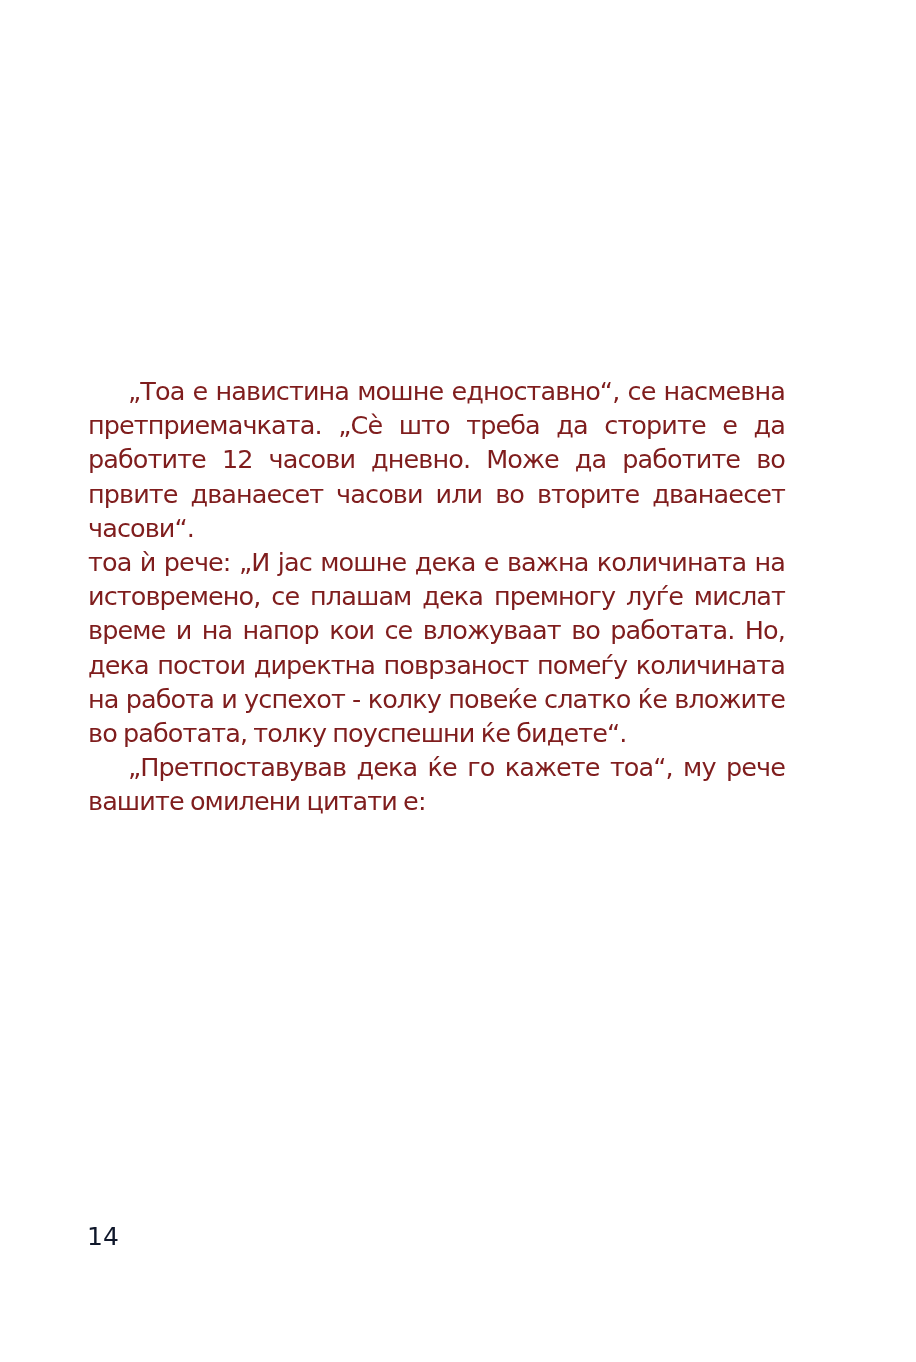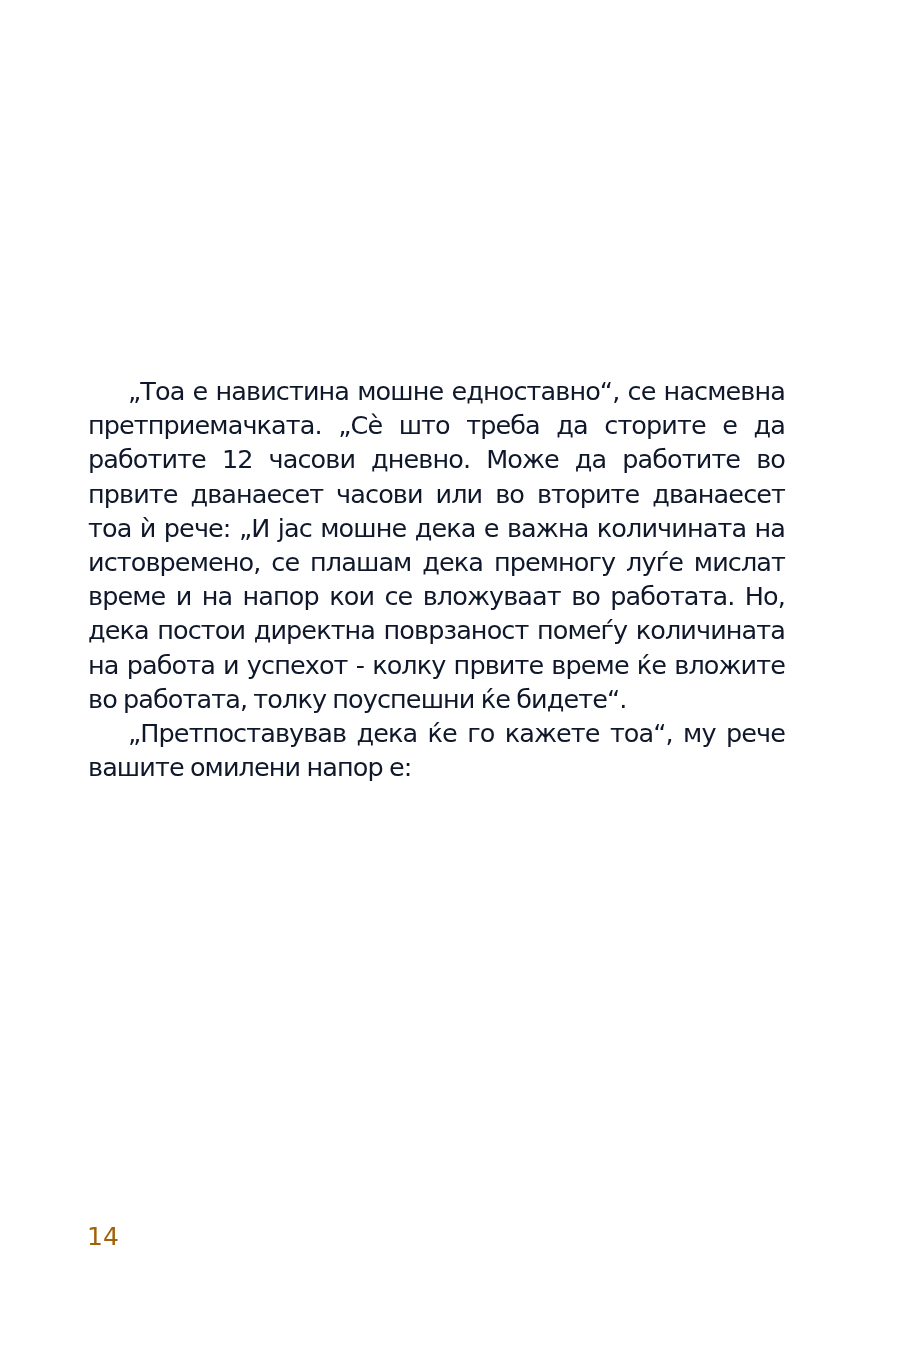--- a/index.html
+++ b/index.html
@@ -1,48 +1,49 @@
 <!DOCTYPE html>
 <html><head>
 <meta charset="utf-8">
 <style>
   html, body { margin: 0; padding: 0; background: #ffffff; }
   body { width: 916px; height: 1362px; position: relative; overflow: hidden; }
   .page { position: absolute; left: 0; top: 0; width: 916px; height: 1362px; background: #fff; }
   .text-block {
     position: absolute; left: 88px; top: 374px; width: 697px;
-    font-family: "DejaVu Sans", sans-serif; font-size: 25.5px; color: #0f172a;
+    font-family: "DejaVu Sans", sans-serif; font-size: 25.5px; color: #7f1d1d;
     letter-spacing: -0.9px;
   }
   .line {
     display: block; height: 34.2px; line-height: 34.2px; white-space: nowrap;
     text-align: justify; text-align-last: justify; word-spacing: -1px;
   }
   .line.indent { padding-left: 40px; }
   .line.last { text-align-last: left; }
   .page-number {
     position: absolute; left: 87px; top: 1222px;
-    font-family: "DejaVu Sans", sans-serif; font-size: 25px; color: #a16207;
+    font-family: "DejaVu Sans", sans-serif; font-size: 25px; color: #0f172a;
   }
 </style>
 </head>
 <body>
 
 <div class="page">
   <div class="text-block">
 
     <span class="line indent">„Тоа е навистина мошне едноставно“, се насмевна</span>
     <span class="line">претприемачката. „Сè што треба да сторите е да</span>
     <span class="line">работите 12 часови дневно. Може да работите во</span>
     <span class="line">првите дванаесет часови или во вторите дванаесет</span>
+    <span class="line last">часови“.</span>
 
     <span class="line">тоа ѝ рече: „И јас мошне дека е важна количината на</span>
     <span class="line">истовремено, се плашам дека премногу луѓе мислат</span>
     <span class="line">време и на напор кои се вложуваат во работата. Но,</span>
     <span class="line">дека постои директна поврзаност помеѓу количината</span>
-    <span class="line">на работа и успехот - колку првите време ќе вложите</span>
+    <span class="line">на работа и успехот - колку повеќе слатко ќе вложите</span>
     <span class="line last">во работата, толку поуспешни ќе бидете“.</span>
 
     <span class="line indent">„Претпоставував дека ќе го кажете тоа“, му рече</span>
-    <span class="line last">вашите омилени напор е:</span>
+    <span class="line last">вашите омилени цитати е:</span>
   </div>
   <div class="page-number">14</div>
 </div>
 
 </body></html>

